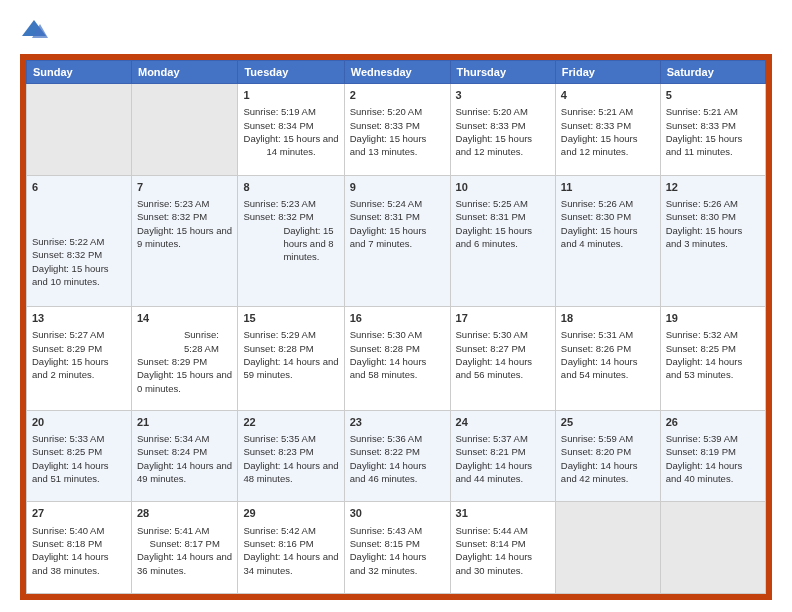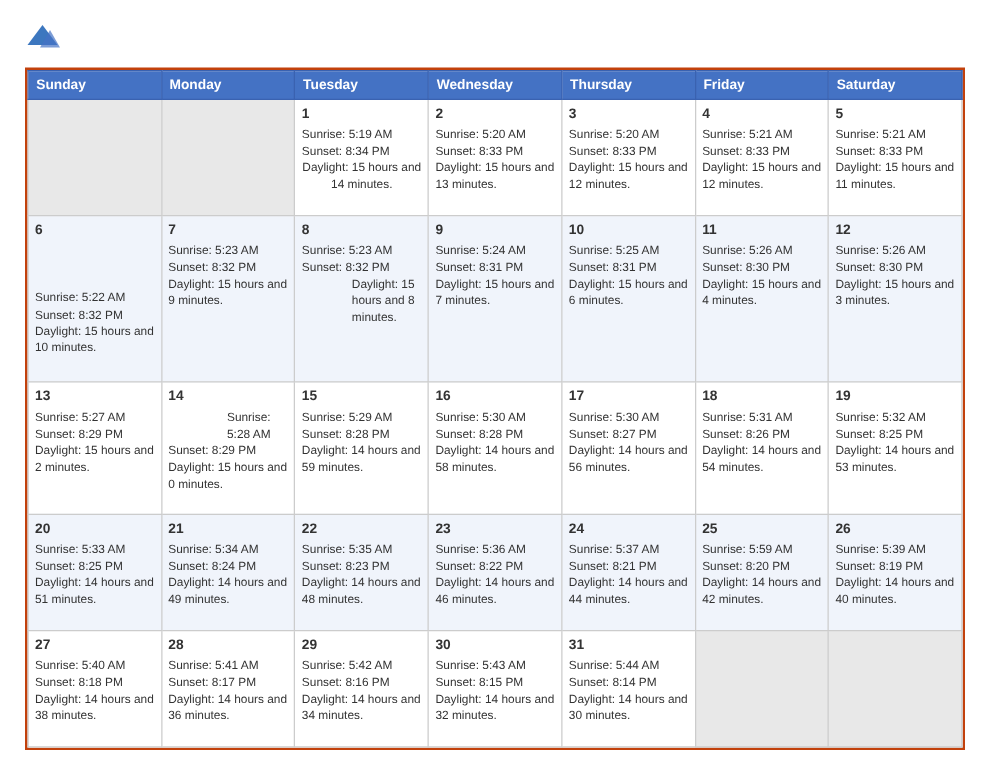--- a/index.html
+++ b/index.html
@@ -57,21 +57,21 @@
       color: #333;
       line-height: 1.1;
     }
     .subtitle {
       font-size: 14px;
       color: #333;
       margin-top: 2px;
     }
     .calendar {
       flex: 1;
-      border: 2px solid #c2410c;
+      border: 6px solid #c2410c;
       border-collapse: collapse;
       width: 100%;
       font-size: 10px;
     }
     .calendar table {
       width: 100%;
       border-collapse: collapse;
       height: 100%;
     }
     .calendar thead th {
@@ -314,21 +314,21 @@
           <tr>
             <td>
               <span class="day-num">27</span>
               <span style="display: block;">Sunrise: 5:40 AM</span>
               <span style="display: block;">Sunset: 8:18 PM</span>
               <span style="display: block;">Daylight: 14 hours and 38 minutes.</span>
             </td>
             <td>
               <span class="day-num">28</span>
               <span style="display: block;">Sunrise: 5:41 AM</span>
-              <span style="display: block;">Sunset: 8:17 PM</span>
+              <span style="display: block; text-align: center;">Sunset: 8:17 PM</span>
               <span style="display: block;">Daylight: 14 hours and 36 minutes.</span>
             </td>
             <td>
               <span class="day-num">29</span>
               <span style="display: block;">Sunrise: 5:42 AM</span>
               <span style="display: block;">Sunset: 8:16 PM</span>
               <span style="display: block;">Daylight: 14 hours and 34 minutes.</span>
             </td>
             <td>
               <span class="day-num">30</span>

